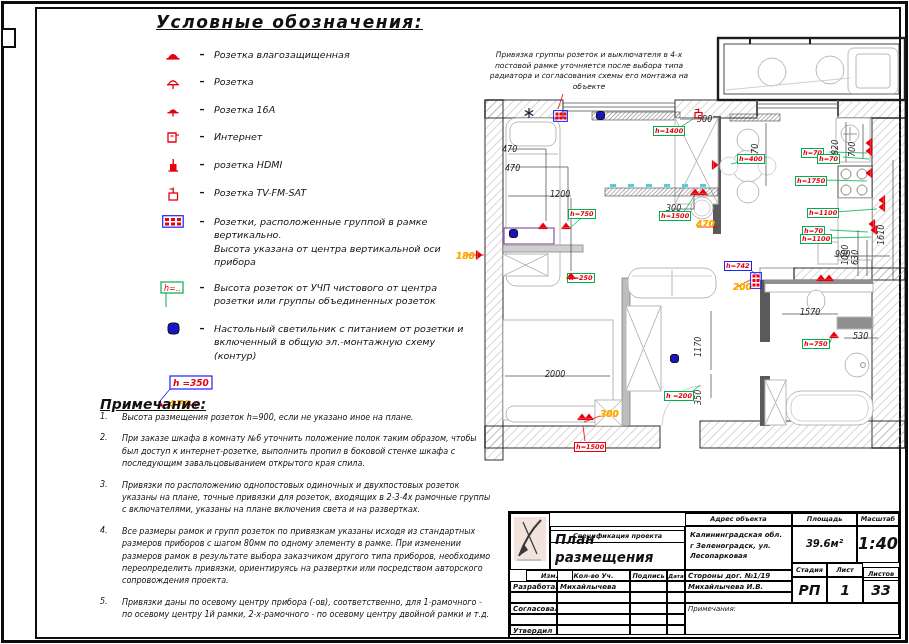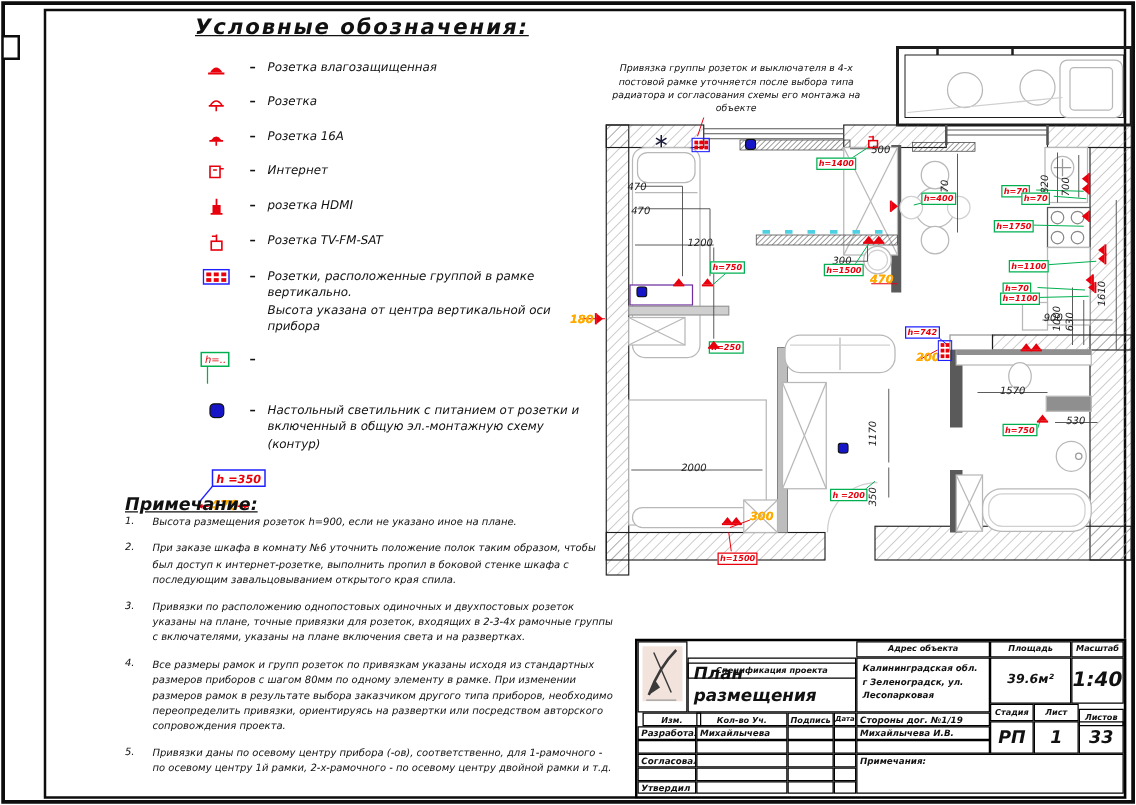--- a/index.html
+++ b/index.html
@@ -144,20 +144,21 @@
         </div>
         <div class="lg-row">
           <span class="lg-icon">
             <svg width="26" height="28">
               <rect x="1" y="1" width="22" height="11" fill="#fff" stroke="#00b050" stroke-width="1.2"></rect>
               <text x="4" y="9.5" font-size="8" font-style="italic" fill="#e8000d" font-family="DejaVu Sans">h=..</text>
               <line x1="6" y1="12" x2="6" y2="26" stroke="#00b050" stroke-width="1"></line>
             </svg>
           </span>
           <span class="lg-dash">–</span>
+          <span class="lg-text">Высота розеток от УЧП чистового от центра розетки или группы объединенных розеток</span>
         </div>
         <div class="lg-row">
           <span class="lg-icon">
             <svg width="13" height="13">
               <rect x="1" y="1" width="11" height="11" rx="3.5" fill="#1616c8" stroke="#111"></rect>
             </svg>
           </span>
           <span class="lg-dash">–</span>
           <span class="lg-text">Настольный светильник с питанием от розетки и включенный в общую эл.-монтажную схему (контур)</span>
         </div>
@@ -601,21 +602,21 @@
     </div>
     <div class="tb-cell tb-h" style="left:40px;top:0;width:135px;height:13px;margin-top:17px;">Спецификация проекта</div>
     <div class="tb-cell tb-big" style="left:40px;top:13px;width:135px;height:44px;font-size:13.5px;padding:3px 4px;line-height:1.35;">План размещения розеток</div>
     <div class="tb-cell tb-h" style="left:175px;top:0;width:107px;height:13px;">Адрес объекта</div>
     <div class="tb-cell tb-sm" style="left:175px;top:13px;width:107px;height:44px;font-weight:bold;line-height:1.5;padding:3px 4px;">Калининградская обл. г Зеленоградск, ул. Лесопарковая</div>
     <div class="tb-cell tb-h" style="left:282px;top:0;width:65px;height:13px;">Площадь</div>
     <div class="tb-cell tb-big" style="left:282px;top:13px;width:65px;height:37px;font-size:10px;text-align:center;line-height:34px;">39.6м²</div>
     <div class="tb-cell tb-h" style="left:347px;top:0;width:42px;height:13px;">Масштаб</div>
     <div class="tb-cell tb-big" style="left:347px;top:13px;width:42px;height:37px;font-size:16px;text-align:center;line-height:34px;">1:40</div>
 
-    <div class="tb-cell tb-h" style="left:4px;top:57px;width:47px;height:11px;">Изм.</div>
+    <div class="tb-cell tb-h" style="left:16px;top:57px;width:47px;height:11px;">Изм.</div>
     <div class="tb-cell tb-h" style="left:47px;top:57px;width:73px;height:11px;">Кол-во Уч.</div>
     <div class="tb-cell tb-h" style="left:120px;top:57px;width:37px;height:11px;">Подпись</div>
     <div class="tb-cell tb-h" style="left:157px;top:57px;width:18px;height:11px;font-size:5.5px;">Дата</div>
     <div class="tb-cell tb-sm" style="left:175px;top:57px;width:107px;height:11px;font-weight:bold;">Стороны дог. №1/19</div>
 
     <div class="tb-cell tb-sm" style="left:0;top:68px;width:47px;height:11px;font-weight:bold;">Разработал</div>
     <div class="tb-cell tb-sm" style="left:47px;top:68px;width:73px;height:11px;font-weight:bold;">Михайлычева И.В.</div>
     <div class="tb-cell" style="left:120px;top:68px;width:37px;height:11px;"></div>
     <div class="tb-cell" style="left:157px;top:68px;width:18px;height:11px;"></div>
     <div class="tb-cell tb-sm" style="left:175px;top:68px;width:107px;height:11px;font-weight:bold;">Михайлычева И.В.</div>
@@ -632,21 +633,21 @@
     <div class="tb-cell" style="left:157px;top:90px;width:18px;height:11px;"></div>
     <div class="tb-cell" style="left:0;top:101px;width:47px;height:11px;"></div>
     <div class="tb-cell" style="left:47px;top:101px;width:73px;height:11px;"></div>
     <div class="tb-cell" style="left:120px;top:101px;width:37px;height:11px;"></div>
     <div class="tb-cell" style="left:157px;top:101px;width:18px;height:11px;"></div>
     <div class="tb-cell tb-sm" style="left:0;top:112px;width:47px;height:10px;font-weight:bold;">Утвердил</div>
     <div class="tb-cell" style="left:47px;top:112px;width:73px;height:10px;"></div>
     <div class="tb-cell" style="left:120px;top:112px;width:37px;height:10px;"></div>
     <div class="tb-cell" style="left:157px;top:112px;width:18px;height:10px;"></div>
 
-    <div class="tb-cell tb-sm" style="left:175px;top:90px;width:214px;height:32px;font-weight:bold;">Примечания:</div>
+    <div class="tb-cell tb-sm" style="left:175px;top:90px;width:214px;height:32px;font-weight:normal;">Примечания:</div>
 
     <div class="tb-cell tb-h" style="left:282px;top:50px;width:35px;height:14px;line-height:13px;">Стадия</div>
     <div class="tb-cell tb-h" style="left:317px;top:50px;width:36px;height:14px;line-height:13px;">Лист</div>
     <div class="tb-cell tb-h" style="left:353px;top:54px;width:36px;height:14px;line-height:13px;">Листов</div>
     <div class="tb-cell tb-big" style="left:282px;top:64px;width:35px;height:26px;font-size:14px;text-align:center;line-height:24px;">РП</div>
     <div class="tb-cell tb-big" style="left:317px;top:64px;width:36px;height:26px;font-size:14px;text-align:center;line-height:24px;">1</div>
     <div class="tb-cell tb-big" style="left:353px;top:64px;width:36px;height:26px;font-size:14px;text-align:center;line-height:24px;">33</div>
   </div>
 </div>
 

